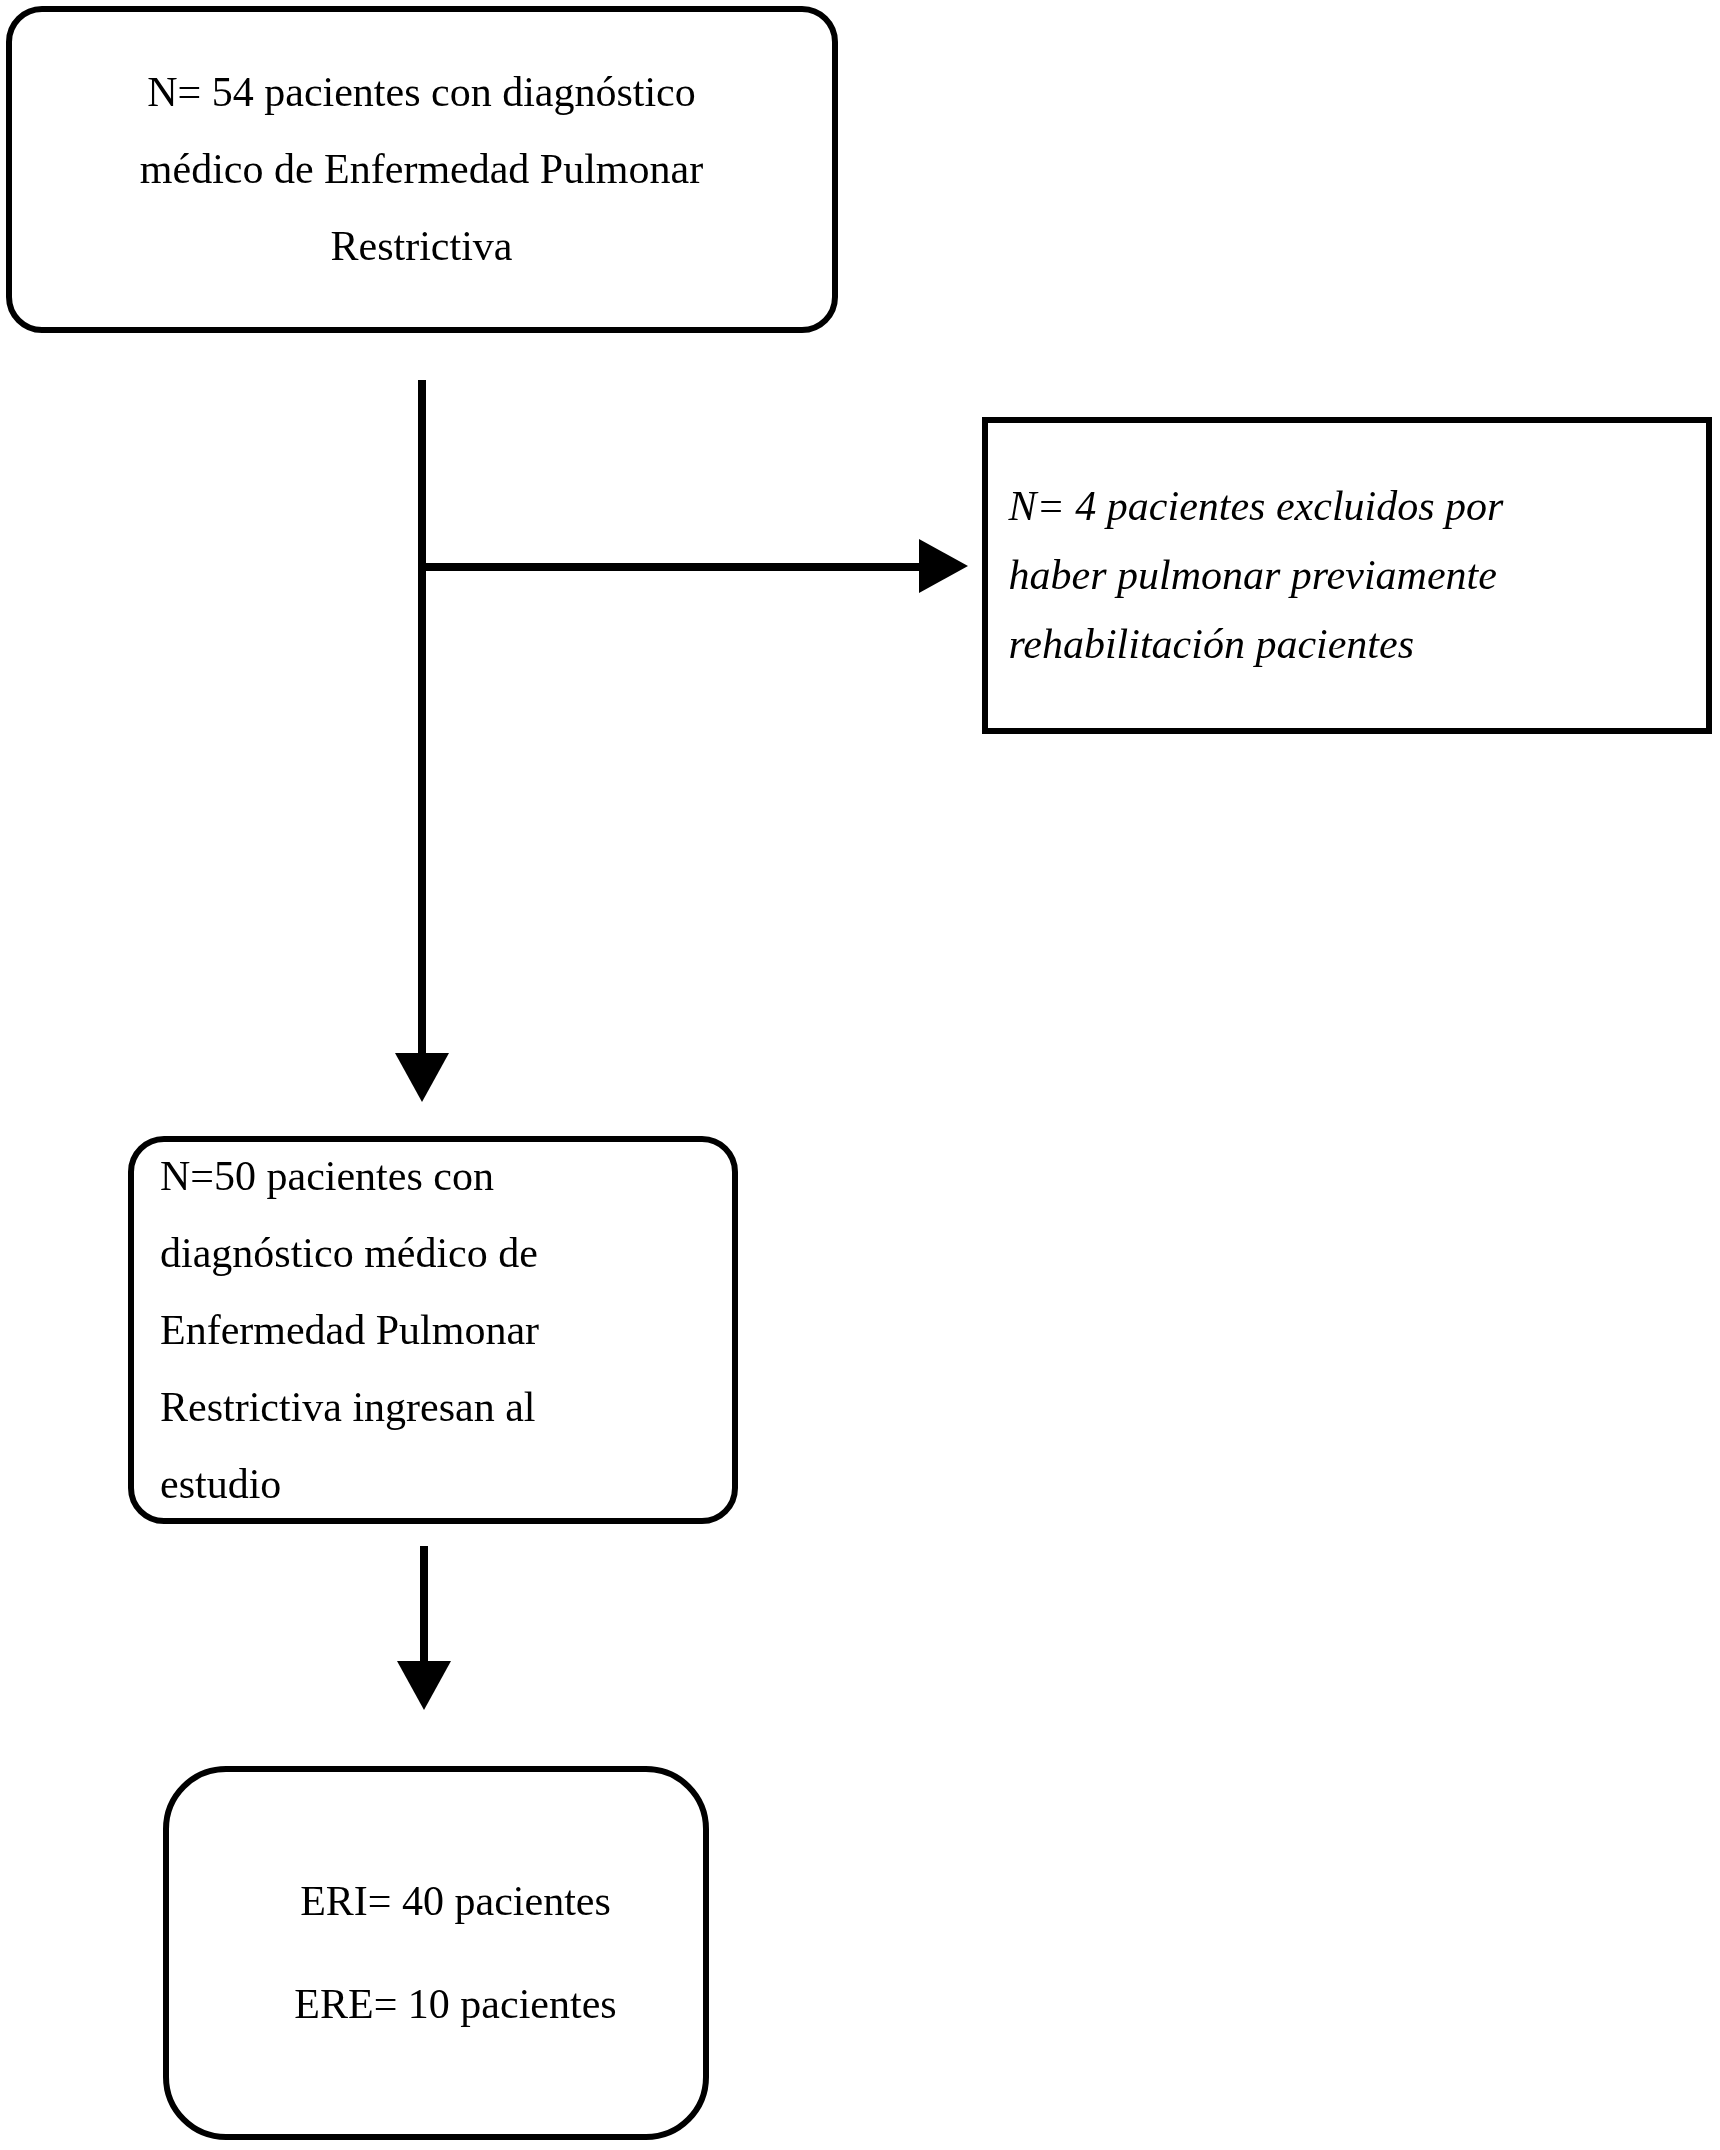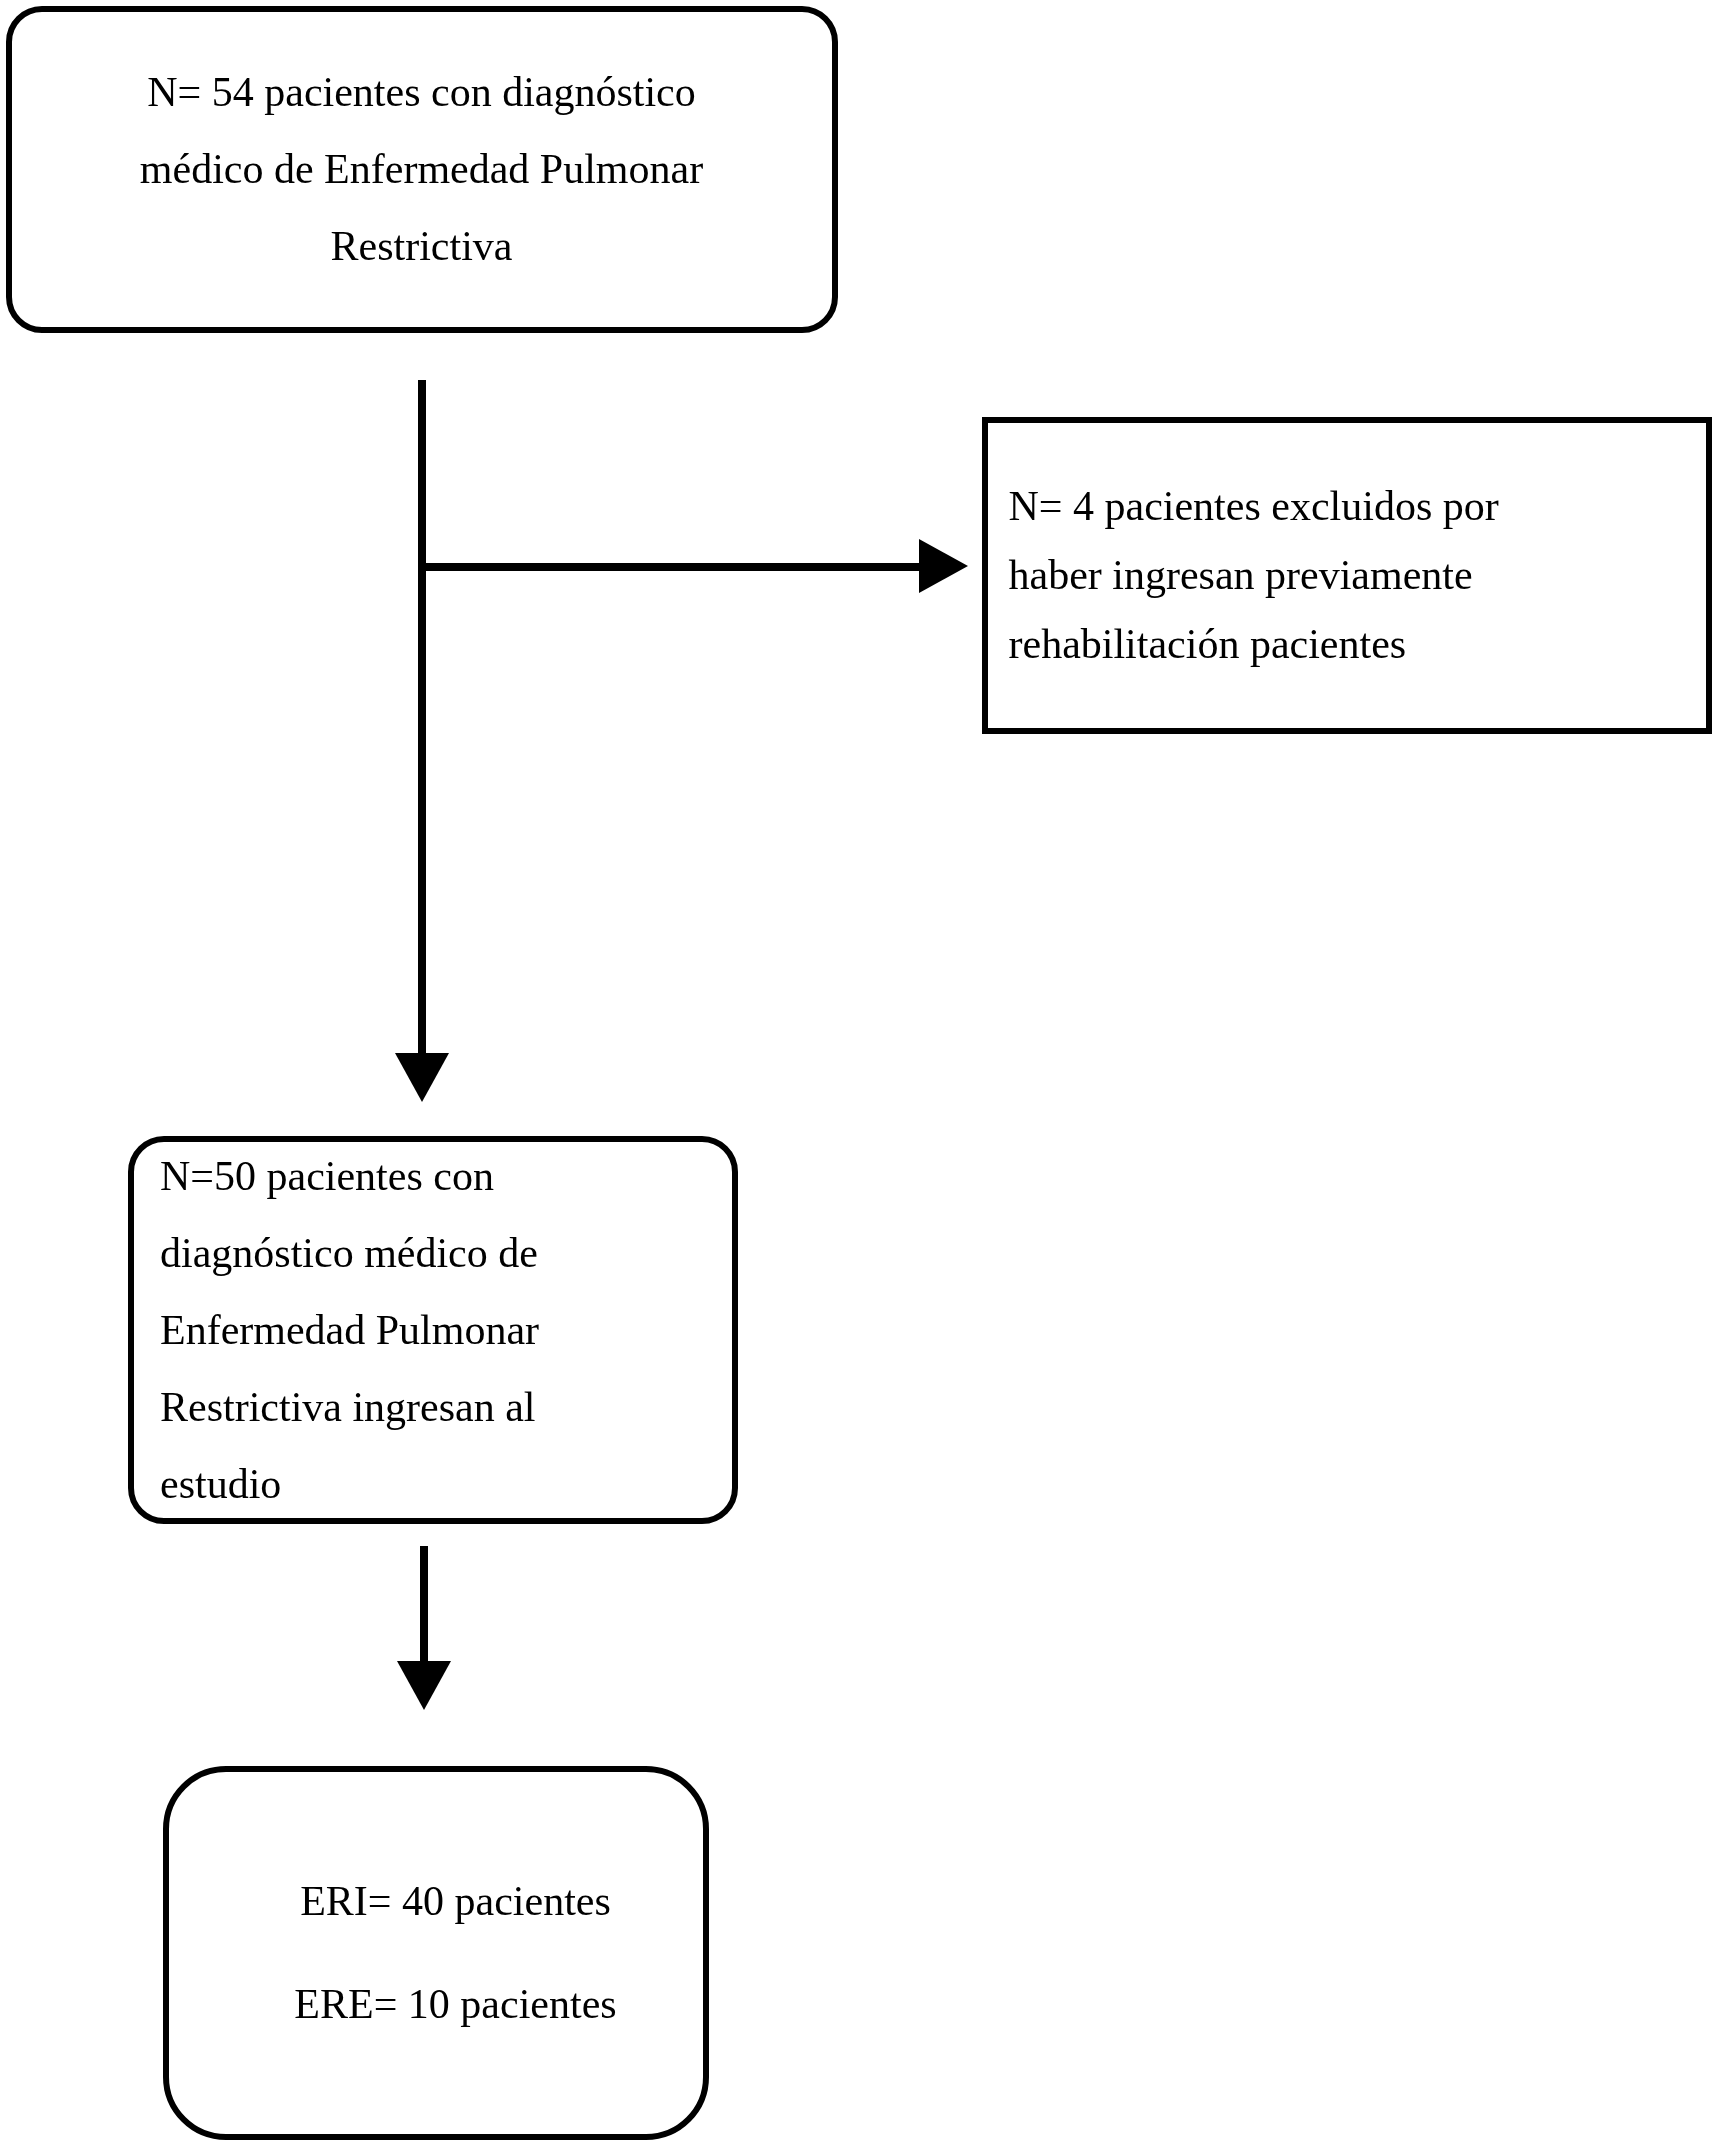--- a/index.html
+++ b/index.html
@@ -21,21 +21,21 @@
     position: absolute;
     box-sizing: border-box;
     background: #ffffff;
     border: 6.2px solid #000000;
     display: flex;
     flex-direction: column;
     justify-content: center;
   }
   .node.rounded-sm { border-radius: 36px; gap: 8px; }
   .node.rounded-lg { border-radius: 63px; padding-left: 39px; }
-  .node.sharp { border-radius: 0; }
+  .node.sharp { border-radius: 0; font-style: italic; }
 
   .node-text {
     font-size: 42px;
     line-height: 69px;
     color: #000000;
     margin: 0;
     padding: 0;
   }
   .node-text.center { text-align: center; }
   .node-text.justify {
@@ -145,21 +145,21 @@
   </div>
 
   <div class="conn conn-v" id="trunk-vertical"></div>
   <div class="arrowhead down" id="trunk-arrowhead"></div>
 
   <div class="conn conn-h" id="branch-horizontal"></div>
   <div class="arrowhead right" id="branch-arrowhead"></div>
 
   <div class="node sharp" id="box-excluded">
     <div class="node-text justify">N= 4 pacientes excluidos por</div>
-    <div class="node-text justify">haber ingresan previamente</div>
+    <div class="node-text justify">haber pulmonar previamente</div>
     <div class="node-text justify">rehabilitación pacientes</div>
   </div>
 
   <div class="node rounded-sm" id="box-included">
     <div class="node-text justify">N=50 pacientes con</div>
     <div class="node-text justify">diagnóstico médico de</div>
     <div class="node-text justify">Enfermedad Pulmonar</div>
     <div class="node-text justify">Restrictiva ingresan al</div>
     <div class="node-text justify">estudio</div>
   </div>

